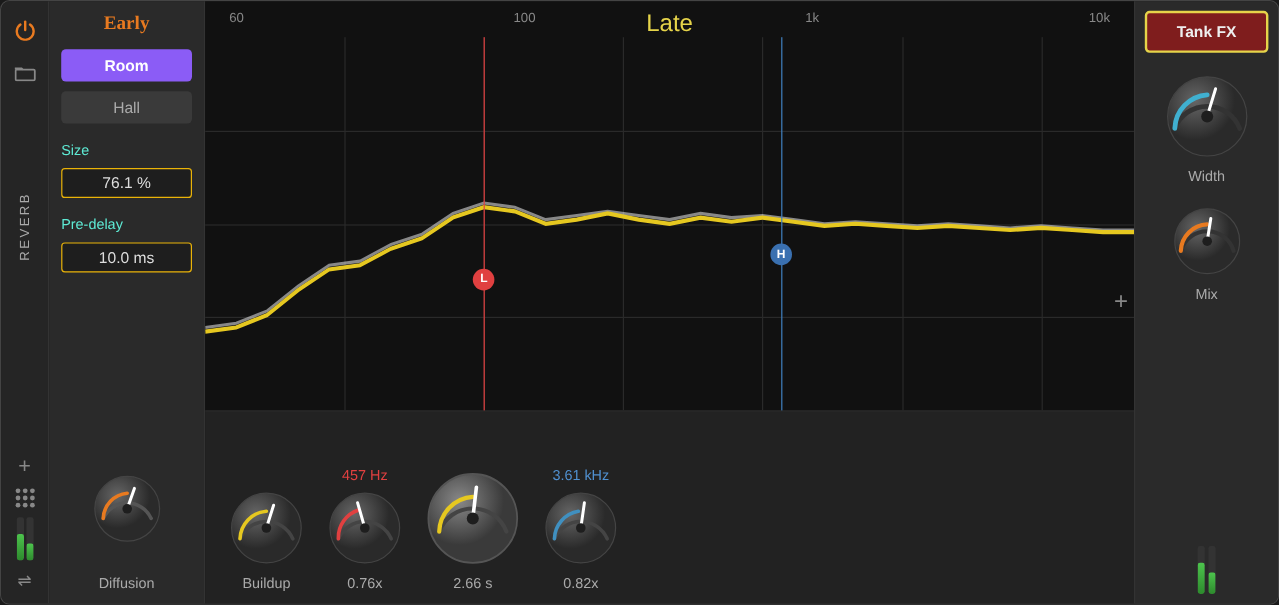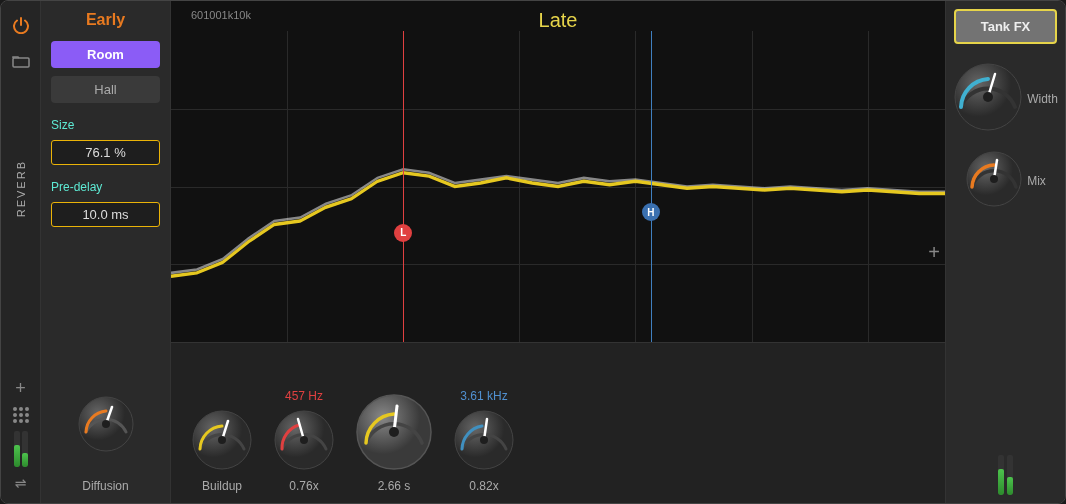--- a/index.html
+++ b/index.html
@@ -69,20 +69,21 @@
       flex-direction: column;
       gap: 8px;
       border-right: 1px solid #333;
     }
     .early-title {
       color: #e87a20;
       font-size: 16px;
       font-weight: bold;
       text-align: center;
       margin-bottom: 4px;
+      font-family: Liberation Serif, serif;
     }
     .btn-room {
       background: #8b5cf6;
       color: white;
       border: none;
       border-radius: 4px;
       padding: 6px 16px;
       width: 100%;
       cursor: pointer;
       font-size: 13px;
@@ -242,21 +243,21 @@
       width: 120px;
       background: #2a2a2a;
       display: flex;
       flex-direction: column;
       align-items: center;
       padding: 8px;
       gap: 8px;
       border-left: 1px solid #333;
     }
     .btn-tank-fx {
-      background: #737373;
+      background: #7f1d1d;
       color: #eee;
       border: 2px solid #e6d44a;
       border-radius: 4px;
       padding: 8px 0;
       width: 100%;
       cursor: pointer;
       font-size: 13px;
       font-weight: bold;
     }
     .btn-wet-fx {
@@ -266,20 +267,21 @@
       border-radius: 4px;
       padding: 8px 0;
       width: 100%;
       cursor: pointer;
       font-size: 13px;
       font-weight: bold;
     }
     .right-knob-area {
       margin-top: 10px;
       display: flex;
+      flex-direction: column;
       align-items: center;
       gap: 4px;
     }
     
     .meter-bar {
       width: 6px;
       background: #333;
       border-radius: 2px;
       position: relative;
       overflow: hidden;
@@ -388,21 +390,21 @@
       </svg>
       <div class="knob-label">Diffusion</div>
     </div>
   </div>
 
   <div class="main-area">
 
     <div class="display-area">
       <div class="late-label">Late</div>
 
-      <div style="position:absolute; top:8px; left:20px; right:20px; display:flex; justify-content:flex-start;">
+      <div style="position:absolute; top:8px; left:20px; right:20px; display:flex; justify-content:space-between;">
         <span class="freq-label">60</span>
         <span class="freq-label">100</span>
         <span class="freq-label">1k</span>
         <span class="freq-label">10k</span>
       </div>
 
       <div class="display-grid">
         <div class="grid-line-v" style="left:15%;"></div>
         <div class="grid-line-v" style="left:30%;"></div>
         <div class="grid-line-v" style="left:45%;"></div>

